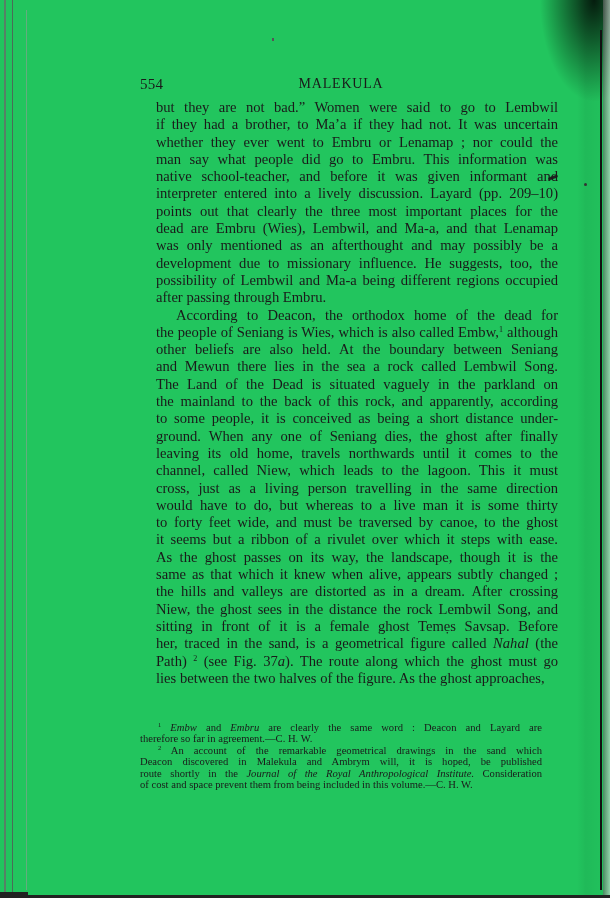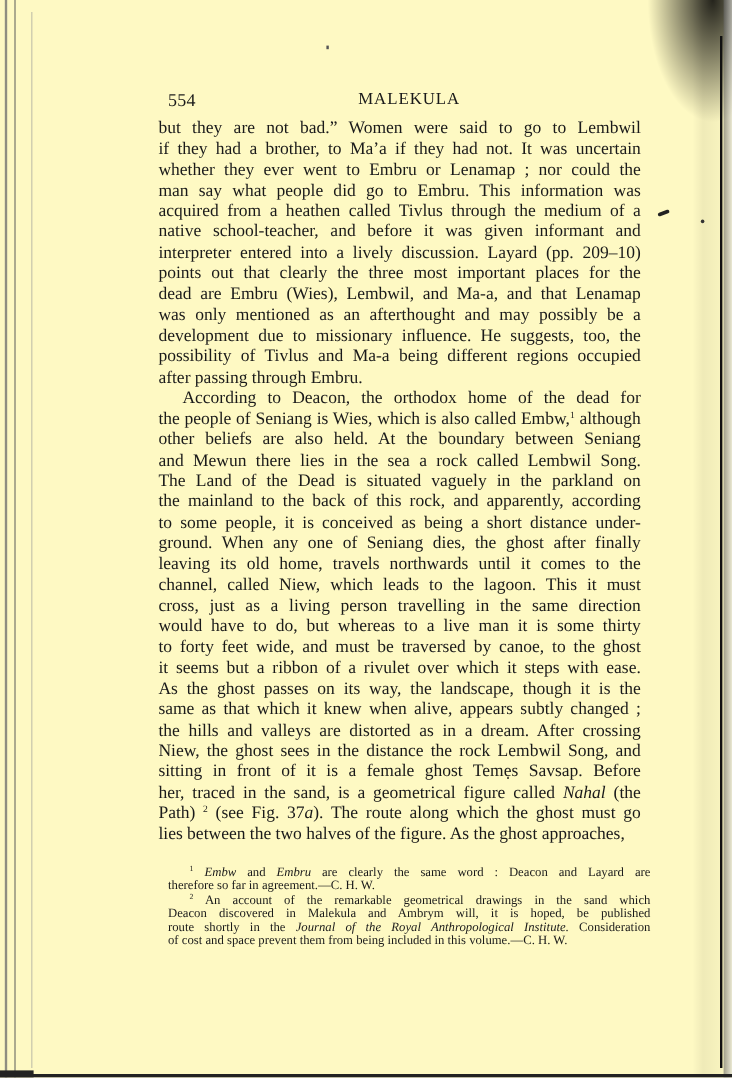--- a/index.html
+++ b/index.html
@@ -2,21 +2,21 @@
 <html><head>
 <meta charset="utf-8">
 <style>
   html, body { margin: 0; padding: 0; }
   body {
     width: 610px; height: 898px; position: relative; overflow: hidden;
     background: #ffffff;
     font-family: "Liberation Serif", "DejaVu Serif", serif;
     color: #1a1a1a;
   }
-  .page { position: absolute; left: 0; top: 0; width: 610px; height: 898px; background: #fef9c3; }
+  .page { position: absolute; left: 0; top: 0; width: 610px; height: 898px; background: #22c55e; }
 
   
   .bind-left-1 { position: absolute; left: 4px; top: 0; width: 2px; height: 898px; background: #6a6a6a; opacity: .75; }
   .bind-left-2 { position: absolute; left: 12px; top: 0; width: 1px; height: 898px; background: #555; opacity: .8; }
   .bind-left-3 { position: absolute; left: 26px; top: 10px; width: 1px; height: 880px; background: #999; opacity: .55; }
   .bind-left-bottom { position: absolute; left: 0; bottom: 0; width: 28px; height: 6px; background: #222; }
 
   
   .edge-right-shadow {
     position: absolute; right: 0; top: 0; width: 60px; height: 898px;
@@ -33,21 +33,21 @@
   .stray-mark { position: absolute; left: 548px; top: 176px; width: 10px; height: 3px; background: #222; transform: rotate(-20deg); border-radius: 2px; }
   .stray-dot { position: absolute; left: 584px; top: 183px; width: 3px; height: 3px; background: #333; border-radius: 50%; }
   .top-dot { position: absolute; left: 272px; top: 38px; width: 2px; height: 3px; background: #555; }
 
   
   .header { position: absolute; left: 140px; top: 76px; width: 402px; height: 18px; }
   .page-num { position: absolute; left: 0; top: 0; font-size: 15px; letter-spacing: .2px; }
   .running-title { position: absolute; left: 0; right: 0; top: 0; text-align: center; font-size: 14px; letter-spacing: .8px; }
 
   
-  .body-text { position: absolute; left: 132px; top: 99px; width: 402px; }
+  .body-text { position: absolute; left: 156px; top: 99px; width: 402px; }
   .line {
     display: block; height: 17.3px; line-height: 17.3px; font-size: 14.6px;
     white-space: nowrap; text-align: justify; text-align-last: justify;
   }
   .line.last { text-align-last: left; }
   .line.indent { padding-left: 20px; }
   sup { font-size: 8px; line-height: 0; vertical-align: 5px; }
   em { }
 
   
@@ -81,28 +81,27 @@
   <div class="header">
     <span class="page-num">554</span>
     <span class="running-title">MALEKULA</span>
   </div>
 
   <div class="body-text">
     <span class="line">but they are not bad.”  Women were said to go to Lembwil</span>
     <span class="line">if they had a brother, to Ma’a if they had not.  It was uncertain</span>
     <span class="line">whether they ever went to Embru or Lenamap ;  nor could the</span>
     <span class="line">man say what people did go to Embru.  This information was</span>
-    <span class="line">acquired from a heathen called Tivlus through the medium of a</span>
     <span class="line">native school-teacher, and before it was given informant and</span>
     <span class="line">interpreter entered into a lively discussion.  Layard (pp. 209–10)</span>
     <span class="line">points out that clearly the three most important places for the</span>
     <span class="line">dead are Embru (Wies), Lembwil, and Ma-a, and that Lenamap</span>
     <span class="line">was only mentioned as an afterthought and may possibly be a</span>
     <span class="line">development due to missionary influence.  He suggests, too, the</span>
-    <span class="line">possibility of Tivlus and Ma-a being different regions occupied</span>
+    <span class="line">possibility of Lembwil and Ma-a being different regions occupied</span>
     <span class="line last">after passing through Embru.</span>
     <span class="line indent">According to Deacon, the orthodox home of the dead for</span>
     <span class="line"><span>the people of Seniang is Wies, which is also called Embw,</span><sup>1</sup><span> although</span></span>
     <span class="line">other beliefs are also held.  At the boundary between Seniang</span>
     <span class="line">and Mewun there lies in the sea a rock called Lembwil Song.</span>
     <span class="line">The Land of the Dead is situated vaguely in the parkland on</span>
     <span class="line">the mainland to the back of this rock, and apparently, according</span>
     <span class="line">to some people, it is conceived as being a short distance under-</span>
     <span class="line">ground.  When any one of Seniang dies, the ghost after finally</span>
     <span class="line">leaving its old home, travels northwards until it comes to the</span>

